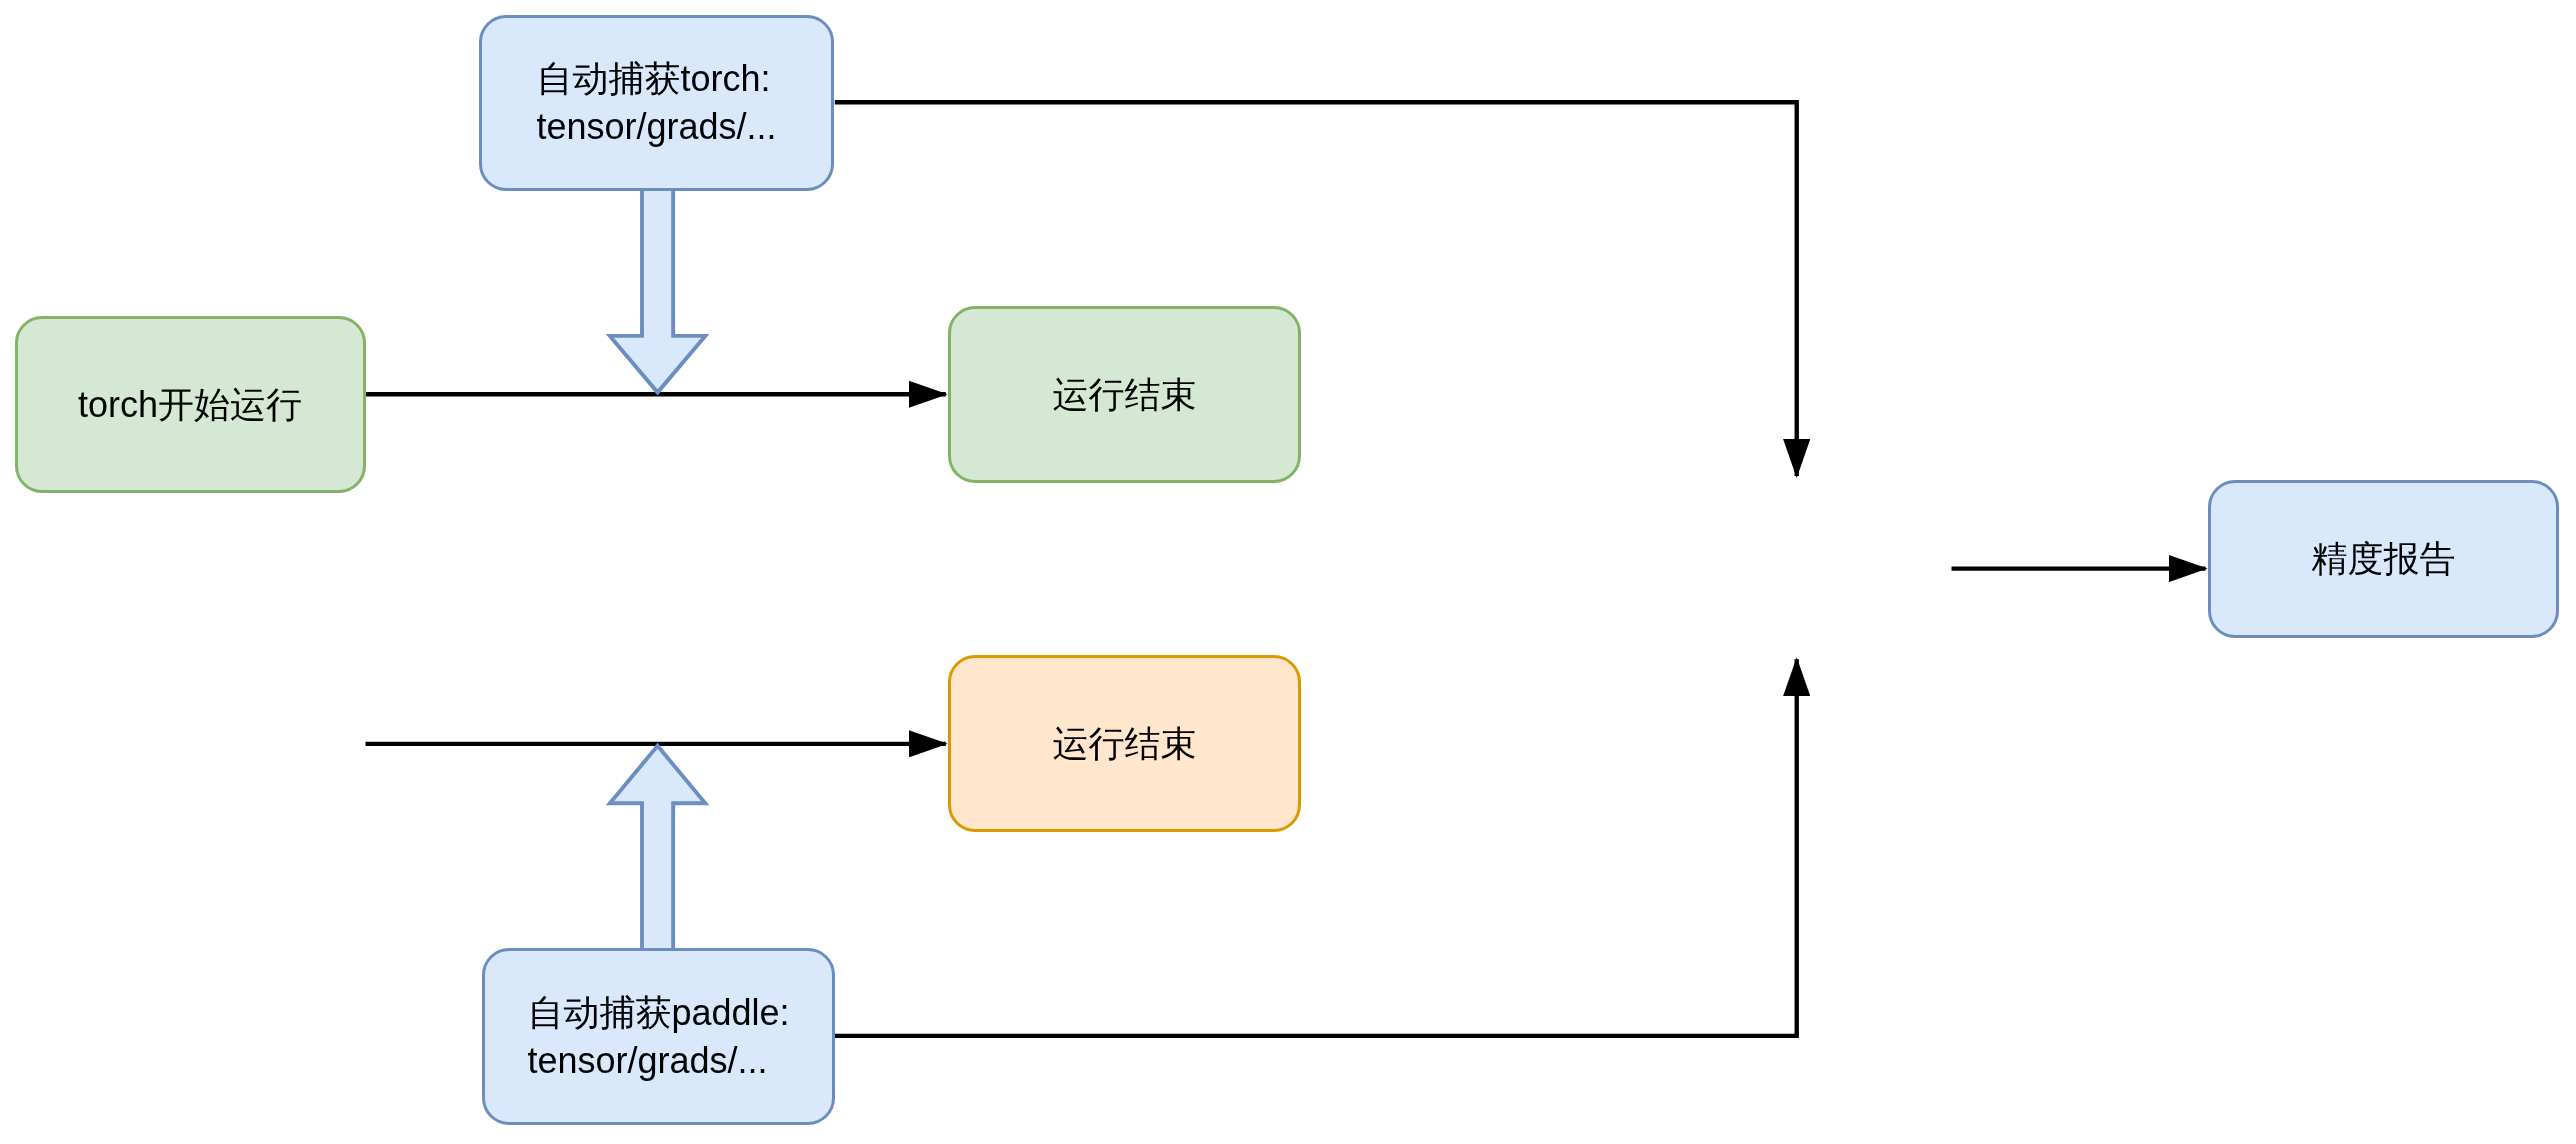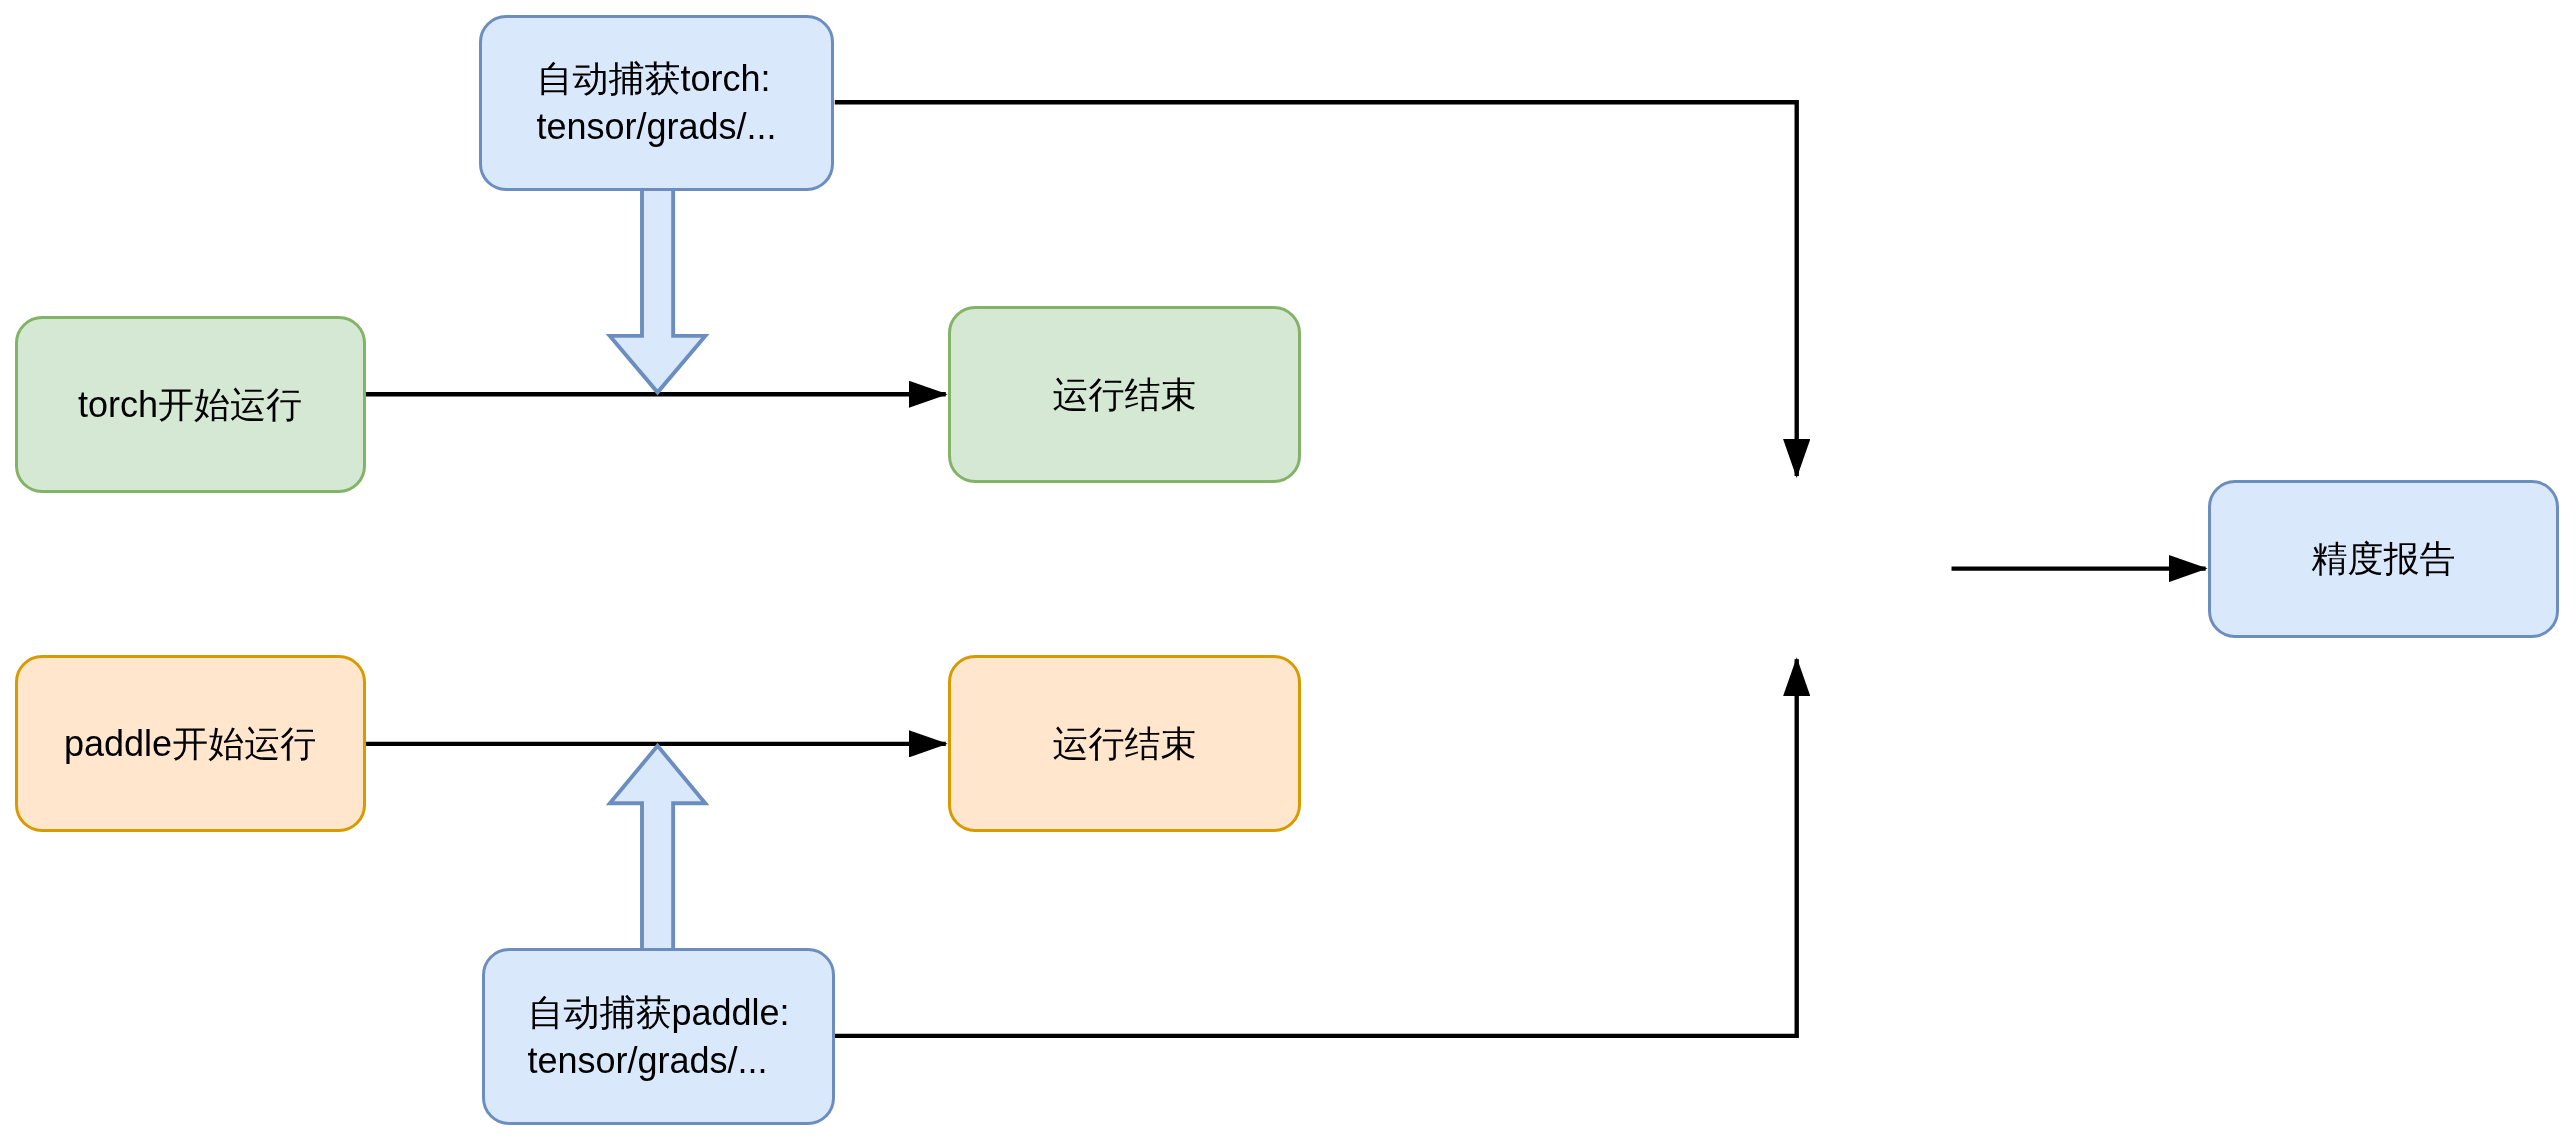--- a/index.html
+++ b/index.html
@@ -63,23 +63,20 @@
   </div>
 
   <div class="node green" style="left:14.6px;top:316px;width:351px;height:177px;">
     <span class="label">torch开始运行</span>
   </div>
 
   <div class="node green" style="left:948px;top:306px;width:353px;height:177px;">
     <span class="label">运行结束</span>
   </div>
 
-  <div class="node orange" style="left:14.6px;top:655px;width:351px;height:177px;">
-    <span class="label">paddle开始运行</span>
-  </div>
 
   <div class="node orange" style="left:948px;top:655px;width:353px;height:177px;">
     <span class="label">运行结束</span>
   </div>
 
   <div class="node blue" style="left:482px;top:948px;width:353px;height:177px;">
     <span class="label">自动捕获paddle:
 tensor/grads/...</span>
   </div>
 

